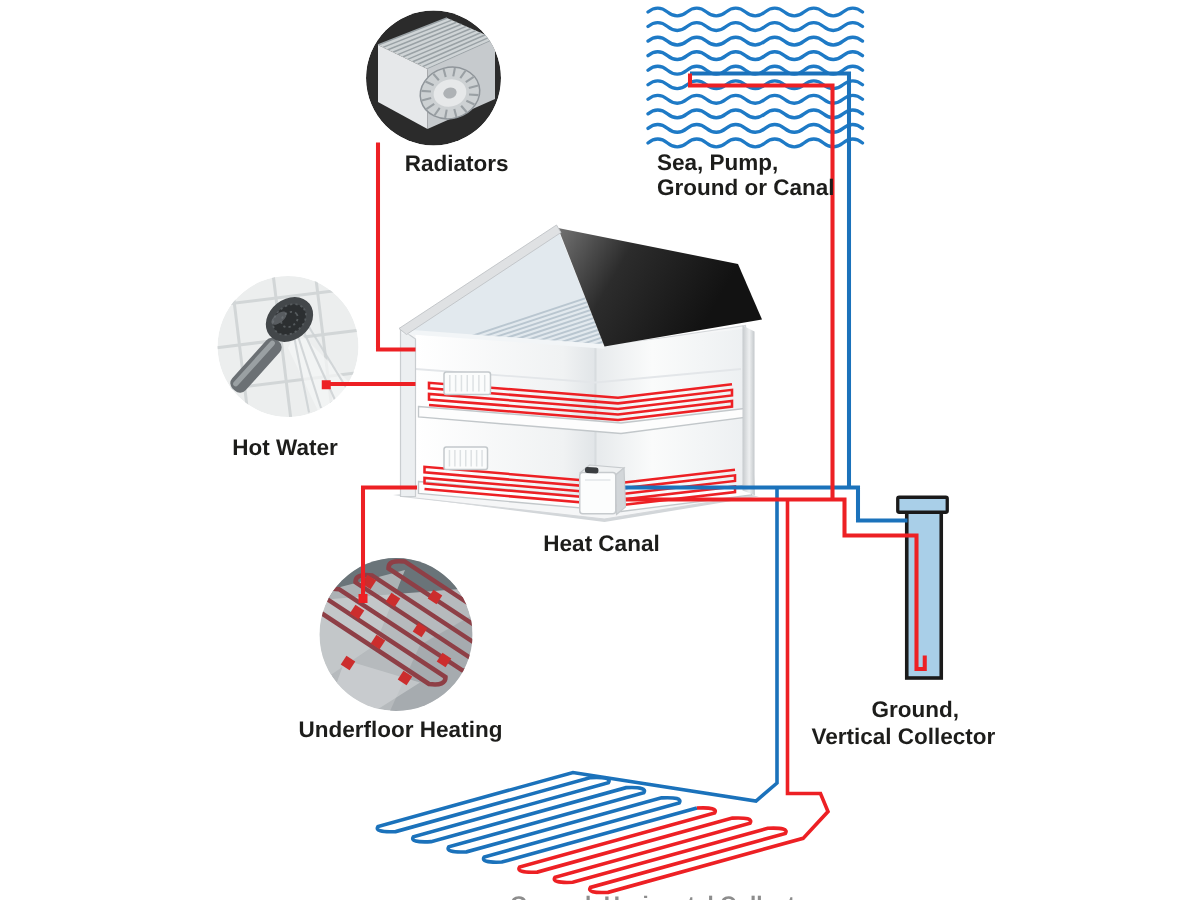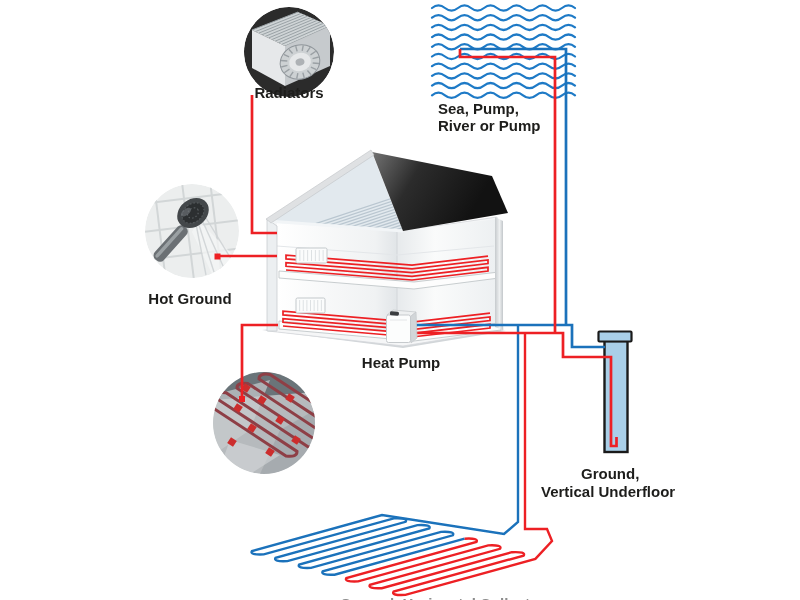--- a/index.html
+++ b/index.html
@@ -237,21 +237,22 @@
 
   <g>
     <polygon points="387,315 393,310 416,312 410,317" fill="#eef0f1" stroke="#c6cacd" stroke-width="0.8"></polygon>
     <polygon points="410,317 416,312 417,338 411,343" fill="#d2d6d9" stroke="#c6cacd" stroke-width="0.8"></polygon>
     <rect x="386.5" y="315" width="24" height="27.5" rx="2" fill="#fcfdfd" stroke="#c6cacd" stroke-width="1"></rect>
     <rect x="390" y="311.5" width="9" height="4" rx="1.5" fill="#3a3d40" transform="rotate(4 394 313)"></rect>
     <line x1="390" y1="320" x2="407" y2="320" stroke="#e3e6e8" stroke-width="1"></line>
   </g>
 </svg>
 
-<div class="lbl center" style="left:239px;top:84px;width:100px;">Radiators</div>
+<div class="lbl center" style="left:239px;top:101px;width:100px;text-align:right;">Radiators</div>
 <div class="lbl" style="left:438px;top:100px;">Sea, Pump,</div>
-<div class="lbl" style="left:438px;top:117px;">River or Pump</div>
-<div class="lbl center" style="left:140px;top:290px;width:100px;">Hot Ground</div>
-<div class="lbl center" style="left:351px;top:354px;width:100px;">Heat Pump</div>
+<div class="lbl" style="left:438px;top:117px;">Ground or Canal</div>
+<div class="lbl center" style="left:140px;top:290px;width:100px;">Hot Water</div>
+<div class="lbl center" style="left:351px;top:354px;width:100px;">Heat Canal</div>
+<div class="lbl center" style="left:187px;top:478px;width:160px;">Underfloor Heating</div>
 <div class="lbl" style="left:541px;top:465px;margin-left:40px;">Ground,</div>
-<div class="lbl" style="left:541px;top:483px;">Vertical Underfloor</div>
+<div class="lbl" style="left:541px;top:483px;">Vertical Collector</div>
 <div class="lbl" style="left:340px;top:595px;width:260px;color:#8d8d8d;">Ground, Horizontal Collector</div>
 </div>
 
 </body></html>

